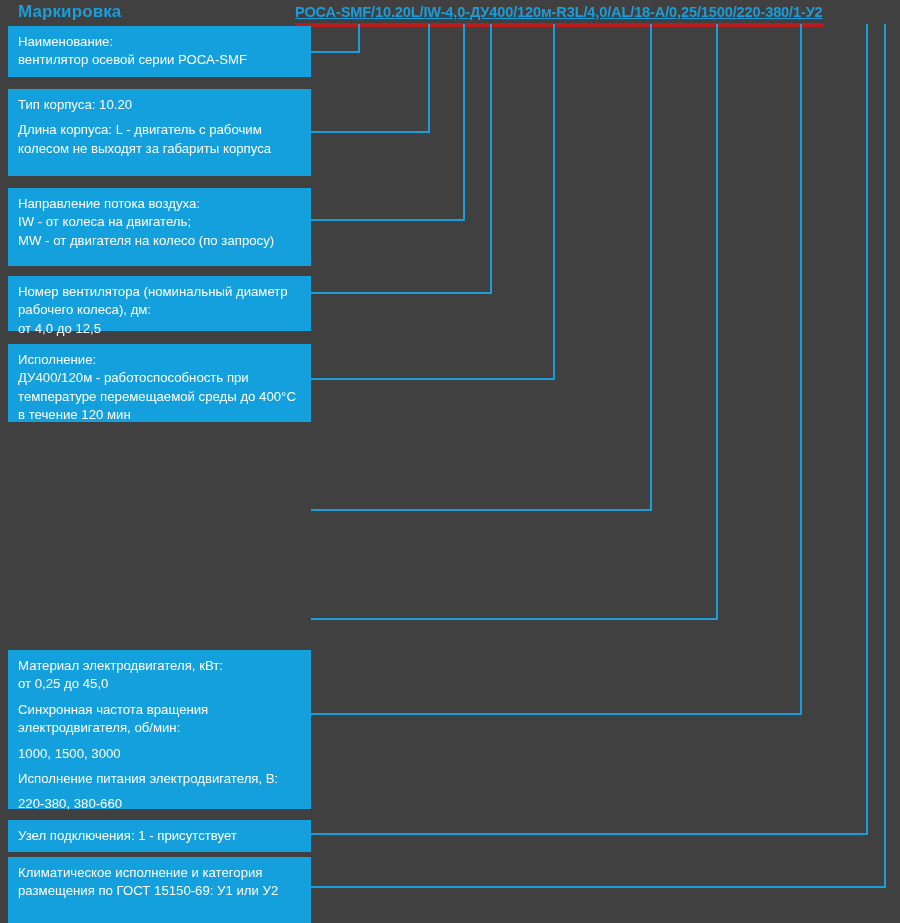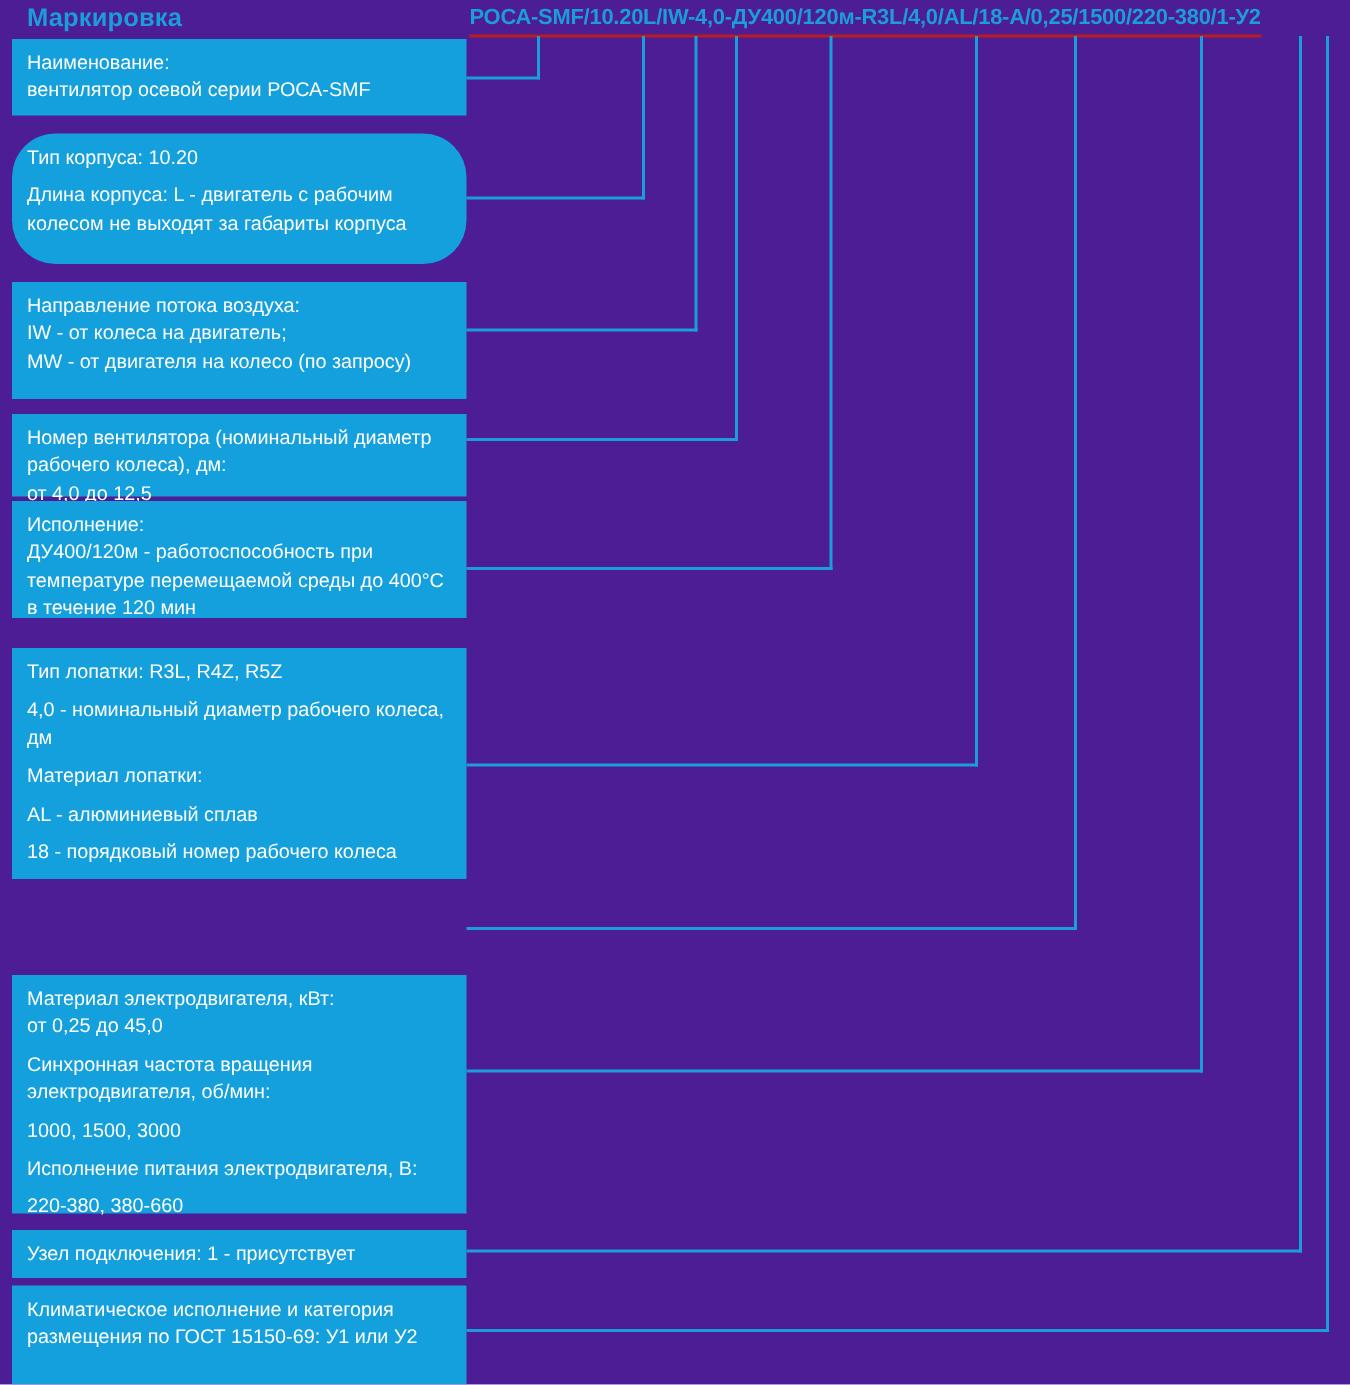--- a/index.html
+++ b/index.html
@@ -7,46 +7,47 @@
     padding: 0;
     background: #ffffff;
   }
   body {
     font-family: "Liberation Sans", "DejaVu Sans", sans-serif;
   }
   #page {
     position: relative;
     width: 900px;
     height: 923px;
-    background: #4c1d95;
+    background: #404040;
     overflow: hidden;
   }
 
   
   .page-title {
     position: absolute;
     left: 18px;
     top: 2px;
     font-size: 17px;
     font-weight: bold;
     color: #1b9dd9;
     letter-spacing: .1px;
     white-space: nowrap;
   }
   .code-string {
     position: absolute;
-    left: 313px;
+    left: 295px;
     top: 4px;
     font-size: 14.6px;
     font-weight: bold;
     color: #1b9dd9;
     white-space: nowrap;
     letter-spacing: -0.15px;
-    border-bottom: 2px solid #b91c1c;
+    border-bottom: 4px solid #b91c1c;
     padding-bottom: 3px;
+    text-decoration: underline;
   }
 
   
   .box {
     position: absolute;
     left: 8px;
     width: 303px;
     background: #14a0dc;
     color: #ffffff;
     box-sizing: border-box;
@@ -86,21 +87,21 @@
   <div class="code-string">РОСА-SMF/10.20L/IW-4,0-ДУ400/120м-R3L/4,0/AL/18-A/0,25/1500/220-380/1-У2</div>
 
   <div class="box" style="top:26px;height:51px;">
     <p class="tight">Наименование:</p>
     <p class="tight">вентилятор осевой серии РОСА-SMF</p>
   </div>
 
   <div class="hline" style="left:311px; top:51px; width:49px;"></div>
   <div class="vline" style="left:358px; top:24px; height:29px;"></div>
 
-  <div class="box" style="top:89px;height:87px;border-radius:29px;">
+  <div class="box" style="top:89px;height:87px;">
     <p>Тип корпуса: 10.20</p>
     <p>Длина корпуса: L - двигатель с рабочим колесом не выходят за габариты корпуса</p>
   </div>
   <div class="hline" style="left:311px; top:131px; width:119px;"></div>
   <div class="vline" style="left:428px; top:24px; height:109px;"></div>
 
   <div class="box" style="top:188px;height:78px;">
     <p class="tight">Направление потока воздуха:</p>
     <p class="tight">IW - от колеса на двигатель;</p>
     <p class="tight">MW - от двигателя на колесо (по запросу)</p>
@@ -108,34 +109,27 @@
   <div class="hline" style="left:311px; top:219px; width:154px;"></div>
   <div class="vline" style="left:463px; top:24px; height:197px;"></div>
 
   <div class="box" style="top:276px;height:55px;">
     <p class="tight">Номер вентилятора (номинальный диаметр рабочего колеса), дм:</p>
     <p class="tight">от 4,0 до 12,5</p>
   </div>
   <div class="hline" style="left:311px; top:292px; width:181px;"></div>
   <div class="vline" style="left:490px; top:24px; height:270px;"></div>
 
-  <div class="box" style="top:334px;height:78px;">
+  <div class="box" style="top:344px;height:78px;">
     <p class="tight">Исполнение:</p>
     <p class="tight">ДУ400/120м - работоспособность при температуре перемещаемой среды до 400°С в течение 120 мин</p>
   </div>
   <div class="hline" style="left:311px; top:378px; width:244px;"></div>
   <div class="vline" style="left:553px; top:24px; height:356px;"></div>
 
-  <div class="box" style="top:432px;height:154px;">
-    <p>Тип лопатки: R3L, R4Z, R5Z</p>
-    <p>4,0 - номинальный диаметр рабочего колеса, дм</p>
-    <p>Материал лопатки:</p>
-    <p class="tight">AL - алюминиевый сплав</p>
-    <p>18 - порядковый номер рабочего колеса</p>
-  </div>
   <div class="hline" style="left:311px; top:509px; width:341px;"></div>
   <div class="vline" style="left:650px; top:24px; height:487px;"></div>
 
   <div class="hline" style="left:311px; top:618px; width:407px;"></div>
   <div class="vline" style="left:716px; top:24px; height:596px;"></div>
 
   <div class="box" style="top:650px;height:159px;">
     <p class="tight">Материал электродвигателя, кВт:</p>
     <p class="tight">от 0,25 до 45,0</p>
     <p>Синхронная частота вращения электродвигателя, об/мин:</p>

